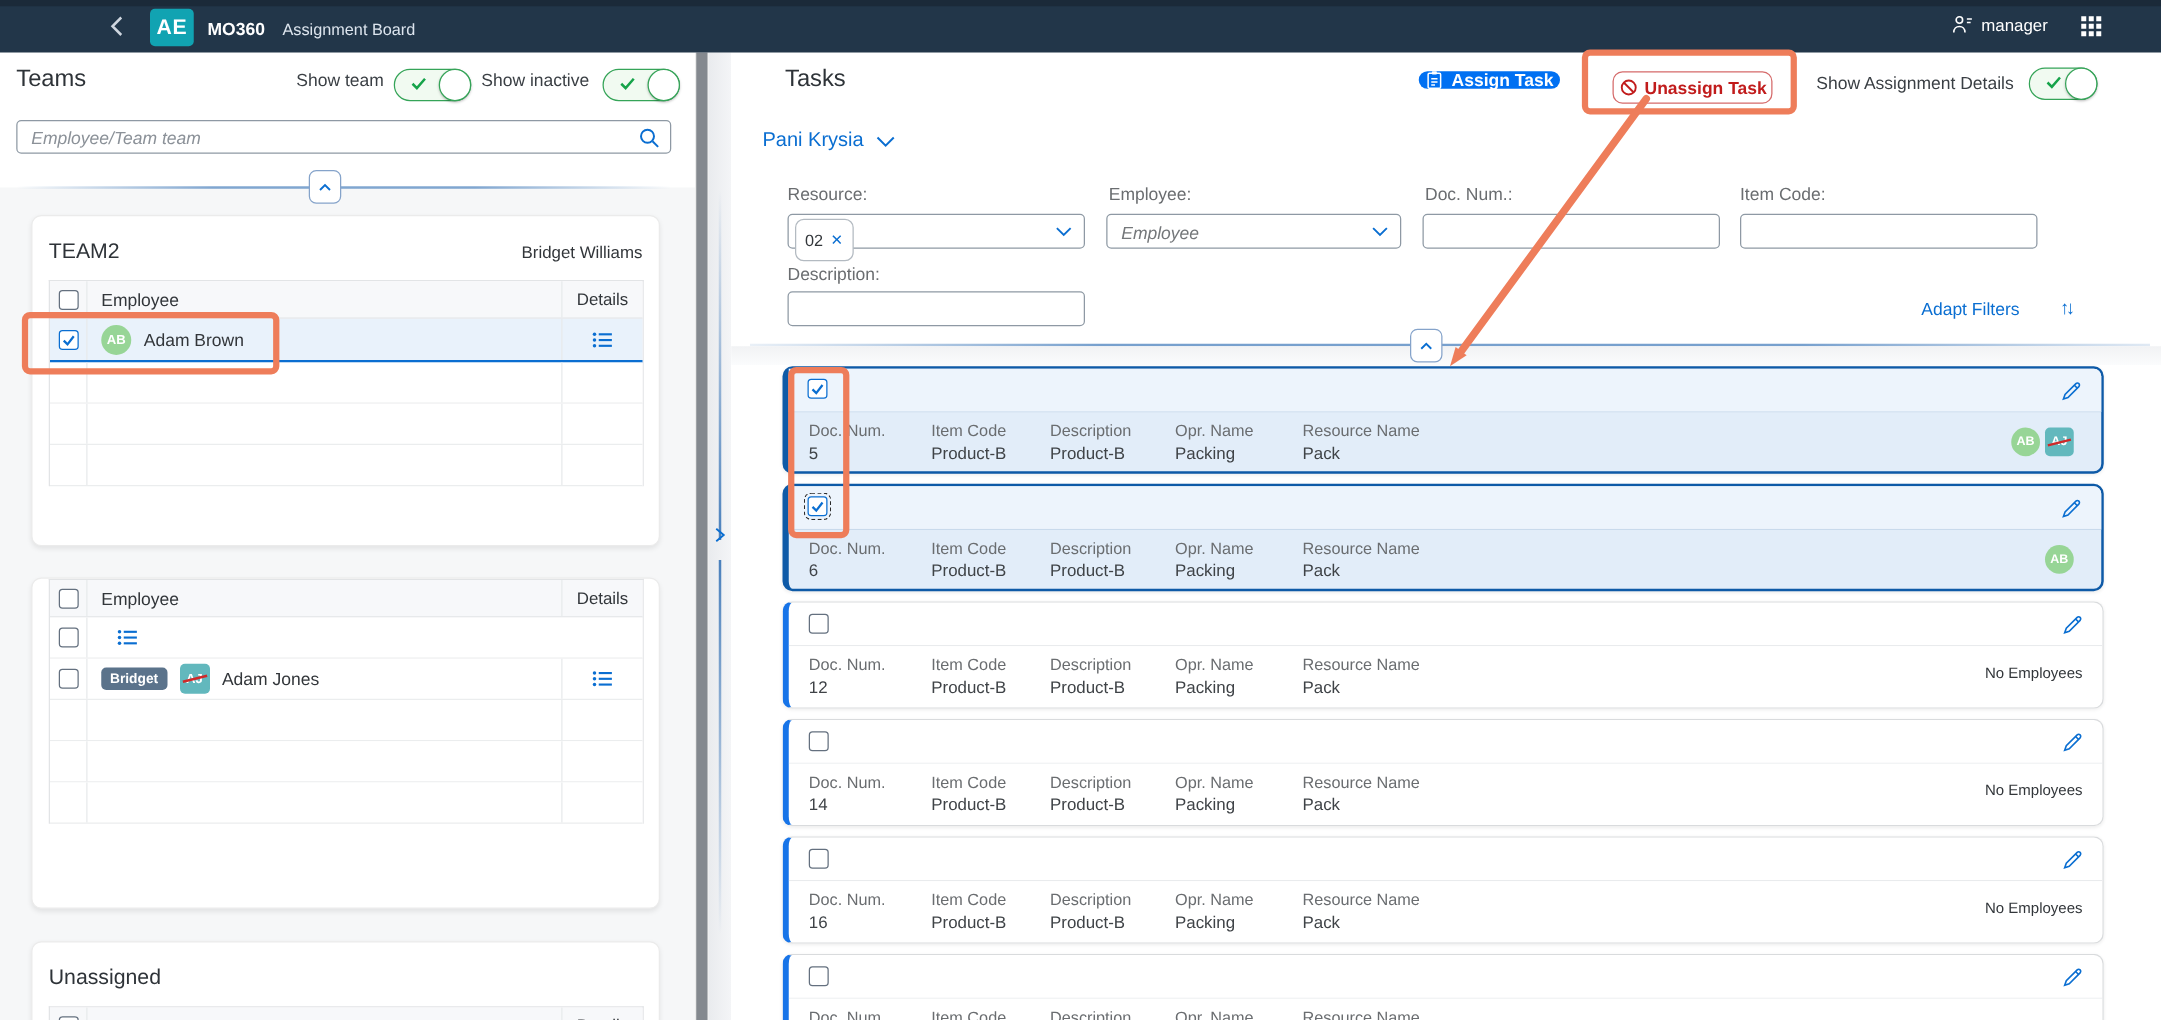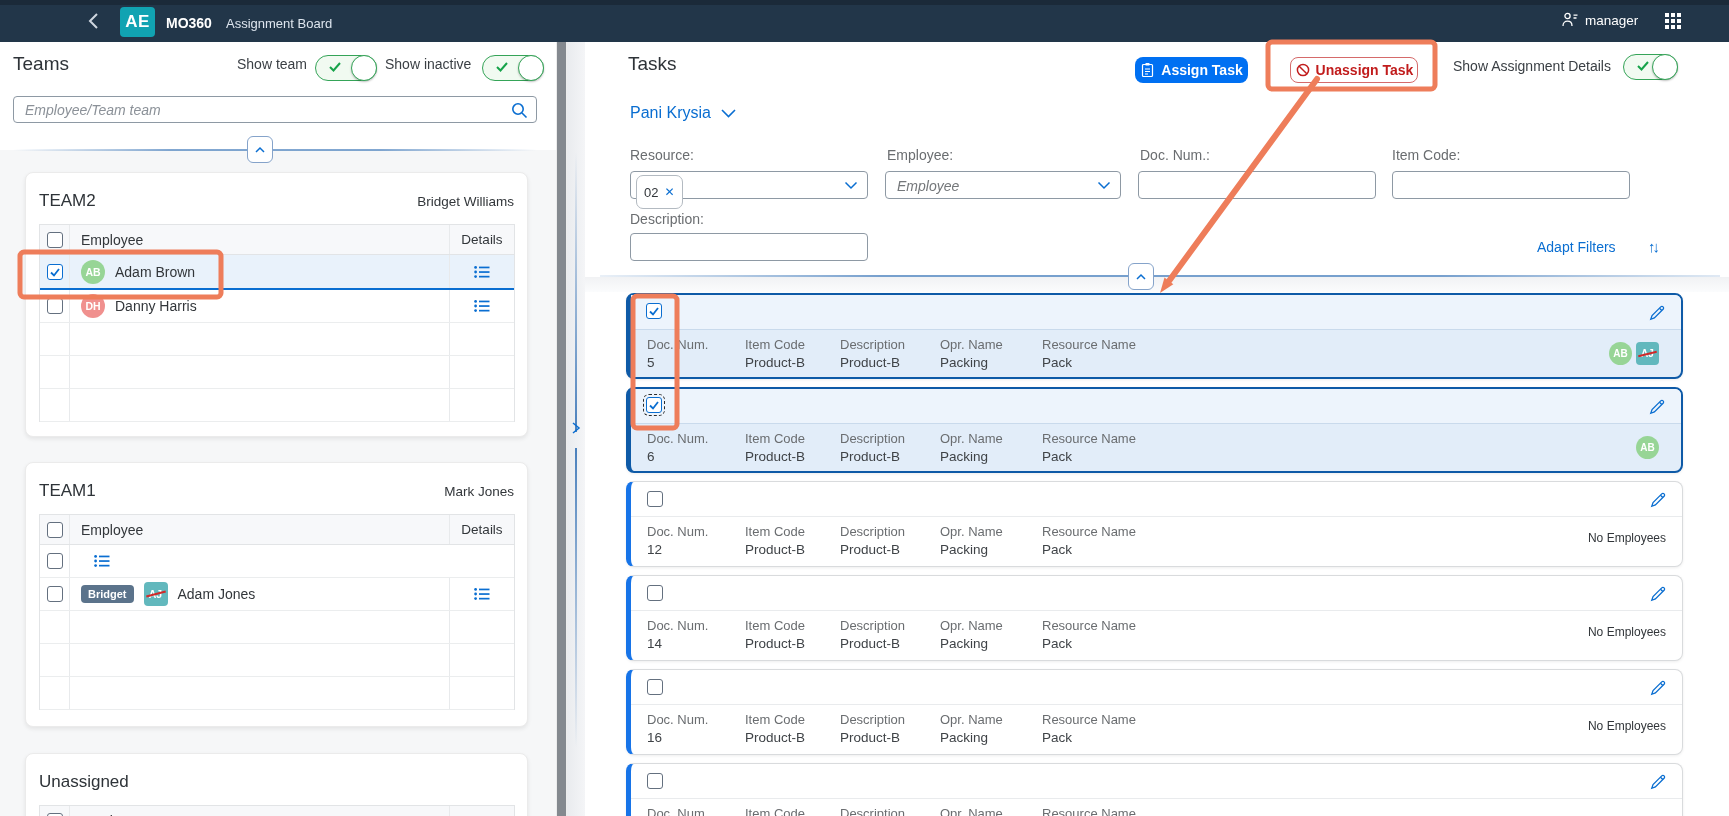--- a/index.html
+++ b/index.html
@@ -49,24 +49,24 @@
 .cb{width:16px;height:16px;border:1.5px solid #64707f;border-radius:3px;background:#fff;position:relative;flex:none}
 .cb.on{border-color:#0a6ed1}
 .cb svg{position:absolute;left:0;top:0}
 .cb.focus{outline:1px dashed #2b2b2b;outline-offset:2px}
 .av{width:24px;height:24px;border-radius:50%;color:#fff;font-size:10.5px;font-weight:bold;display:flex;align-items:center;justify-content:center;margin-right:10px;flex:none}
 .av.tile{border-radius:4px;position:relative}
 .av.tile .strike{position:absolute;left:2px;right:2px;top:11px;height:2px;background:#cf2a2a;transform:rotate(-14deg)}
 .badge{background:#5b738b;color:#fff;font-size:11px;font-weight:bold;padding:3px 7px;border-radius:4px;margin-right:10px;flex:none}
 
 .tasks-title{position:absolute;left:628px;top:53px;font-size:19px;color:#2e3338}
-.btn-assign{position:absolute;left:1135px;top:57px;width:113px;height:26px;background:#0070f2;border-radius:8px;color:#fff;font-size:14px;font-weight:bold;display:flex;align-items:center;justify-content:center;gap:6px}
+.btn-assign{position:absolute;left:1135px;top:57px;width:113px;height:14px;background:#0070f2;border-radius:8px;color:#fff;font-size:14px;font-weight:bold;display:flex;align-items:center;justify-content:center;gap:6px}
 .btn-unassign{position:absolute;left:1290px;top:57px;width:128px;height:26px;background:#fff;border:1px solid #d56a6a;border-radius:8px;color:#c11c1c;font-size:14px;font-weight:bold;display:flex;align-items:center;justify-content:center;gap:5px}
 .sad-label{position:absolute;left:1453px;top:58px;font-size:14px;color:#3a3f44}
-.pani{position:absolute;left:630px;top:104px;font-size:16px;color:#0a6ed1;display:flex;align-items:center;gap:9px}
+.pani{position:absolute;left:610px;top:104px;font-size:16px;color:#0a6ed1;display:flex;align-items:center;gap:9px}
 .flabel{position:absolute;font-size:14px;color:#6a6d70;white-space:nowrap}
 .finput{position:absolute;height:28px;border:1px solid #8e99a4;border-radius:4px;background:#fff}
 .finput .chv{position:absolute;right:9px;top:9px}
 .finput .ph{position:absolute;left:11px;top:6px;font-size:14px;font-style:italic;color:#74777a}
 .token{position:absolute;left:5px;top:3px;height:21px;border:1px solid #b3bac1;border-radius:7px;background:#fff;display:flex;align-items:center;padding:16px 7px;gap:6px;font-size:13px;color:#32363a}
 .token .x{color:#0a6ed1;font-size:12px}
 .adapt{position:absolute;left:1537px;top:239px;font-size:14px;color:#0a6ed1}
 .sorticon{position:absolute;left:1648px;top:238px;font-size:15px;color:#0a6ed1;letter-spacing:-3px}
 .band{position:absolute;left:585px;top:277px;width:1144px;height:15px;background:linear-gradient(#f1f2f4,#fbfcfd)}
 
@@ -179,104 +179,81 @@
               <circle cx="2.6" cy="4.4" r="1.4"></circle>
               <circle cx="2.6" cy="9" r="1.4"></circle>
               <circle cx="2.6" cy="13.6" r="1.4"></circle>
               <rect x="6" y="3.6" width="10.5" height="1.7"></rect>
               <rect x="6" y="8.2" width="10.5" height="1.7"></rect>
               <rect x="6" y="12.8" width="10.5" height="1.7"></rect>
             </svg>
           </div>
         </div>
         <div class="trow">
+          <div class="c-check"></div>
+          <div class="c-emp"></div>
+          <div class="c-det"></div>
+        </div>
+        <div class="trow">
+          <div class="c-check"></div>
+          <div class="c-emp"></div>
+          <div class="c-det"></div>
+        </div>
+        <div class="trow">
+          <div class="c-check"></div>
+          <div class="c-emp"></div>
+          <div class="c-det"></div>
+        </div>
+      </div>
+    </div>
+    <div class="tmcard" style="top: 462px; height: 265px;">
+      <div class="ttable">
+        <div class="trow hd">
           <div class="c-check">
             <div class="cb"></div>
           </div>
-          <div class="c-emp">
-            <div class="av" style="background: rgb(240, 144, 142);">DH</div>
-            <span>Danny Harris</span>
+          <div class="c-emp">Employee</div>
+          <div class="c-det">Details</div>
+        </div>
+        <div class="trow">
+          <div class="c-check">
+            <div class="cb"></div>
           </div>
           <div class="c-det">
             <svg width="18" height="18" viewBox="0 0 18 18" fill="#0a6ed1">
               <circle cx="2.6" cy="4.4" r="1.4"></circle>
               <circle cx="2.6" cy="9" r="1.4"></circle>
               <circle cx="2.6" cy="13.6" r="1.4"></circle>
               <rect x="6" y="3.6" width="10.5" height="1.7"></rect>
               <rect x="6" y="8.2" width="10.5" height="1.7"></rect>
               <rect x="6" y="12.8" width="10.5" height="1.7"></rect>
             </svg>
           </div>
         </div>
         <div class="trow">
-          <div class="c-check"></div>
-          <div class="c-emp"></div>
-          <div class="c-det"></div>
-        </div>
-        <div class="trow">
-          <div class="c-check"></div>
-          <div class="c-emp"></div>
-          <div class="c-det"></div>
-        </div>
-        <div class="trow">
-          <div class="c-check"></div>
-          <div class="c-emp"></div>
-          <div class="c-det"></div>
-        </div>
-      </div>
-    </div>
-    <div class="tmcard" style="top: 462px; height: 265px;">
-      <div class="tm-head">
-        <span class="tm-title">TEAM1</span>
-        <span class="tm-lead">Mark Jones</span>
-      </div>
-      <div class="ttable">
-        <div class="trow hd">
           <div class="c-check">
             <div class="cb"></div>
           </div>
-          <div class="c-emp">Employee</div>
-          <div class="c-det">Details</div>
-        </div>
-        <div class="trow">
-          <div class="c-check">
-            <div class="cb"></div>
+          <div class="c-emp">
+            <span class="badge">Bridget</span>
+            <div class="av tile" style="background: rgb(98, 184, 189);">AJ<div class="strike"></div></div>
+            <span>Adam Jones</span>
           </div>
           <div class="c-det">
             <svg width="18" height="18" viewBox="0 0 18 18" fill="#0a6ed1">
               <circle cx="2.6" cy="4.4" r="1.4"></circle>
               <circle cx="2.6" cy="9" r="1.4"></circle>
               <circle cx="2.6" cy="13.6" r="1.4"></circle>
               <rect x="6" y="3.6" width="10.5" height="1.7"></rect>
               <rect x="6" y="8.2" width="10.5" height="1.7"></rect>
               <rect x="6" y="12.8" width="10.5" height="1.7"></rect>
             </svg>
           </div>
         </div>
         <div class="trow">
-          <div class="c-check">
-            <div class="cb"></div>
-          </div>
-          <div class="c-emp">
-            <span class="badge">Bridget</span>
-            <div class="av tile" style="background: rgb(98, 184, 189);">AJ<div class="strike"></div></div>
-            <span>Adam Jones</span>
-          </div>
-          <div class="c-det">
-            <svg width="18" height="18" viewBox="0 0 18 18" fill="#0a6ed1">
-              <circle cx="2.6" cy="4.4" r="1.4"></circle>
-              <circle cx="2.6" cy="9" r="1.4"></circle>
-              <circle cx="2.6" cy="13.6" r="1.4"></circle>
-              <rect x="6" y="3.6" width="10.5" height="1.7"></rect>
-              <rect x="6" y="8.2" width="10.5" height="1.7"></rect>
-              <rect x="6" y="12.8" width="10.5" height="1.7"></rect>
-            </svg>
-          </div>
-        </div>
-        <div class="trow">
           <div class="c-check"></div>
           <div class="c-emp"></div>
           <div class="c-det"></div>
         </div>
         <div class="trow">
           <div class="c-check"></div>
           <div class="c-emp"></div>
           <div class="c-det"></div>
         </div>
         <div class="trow">

